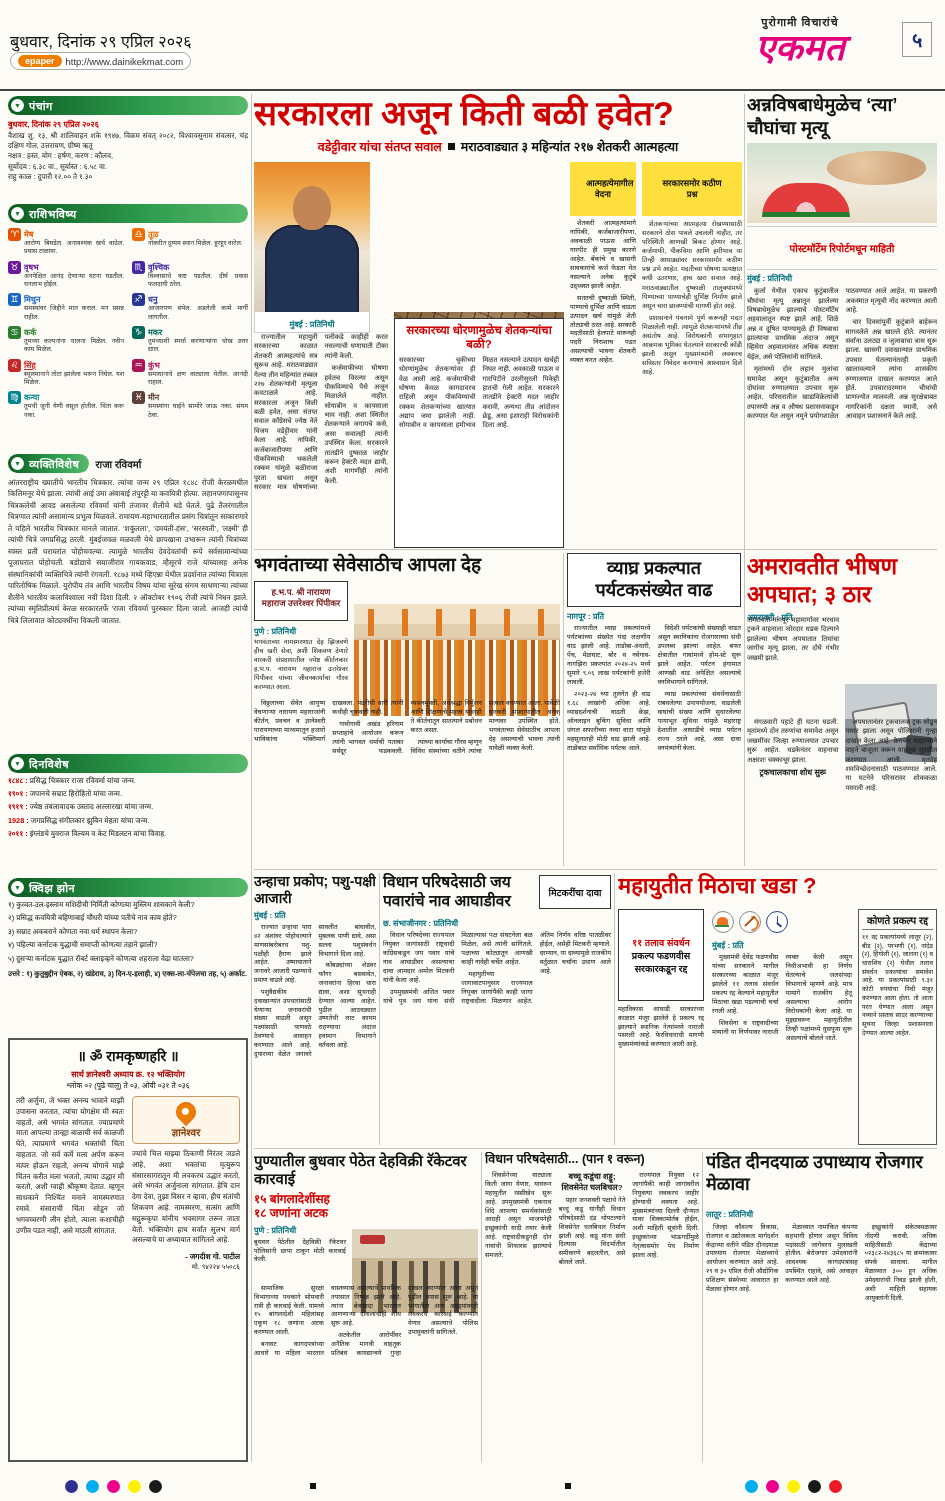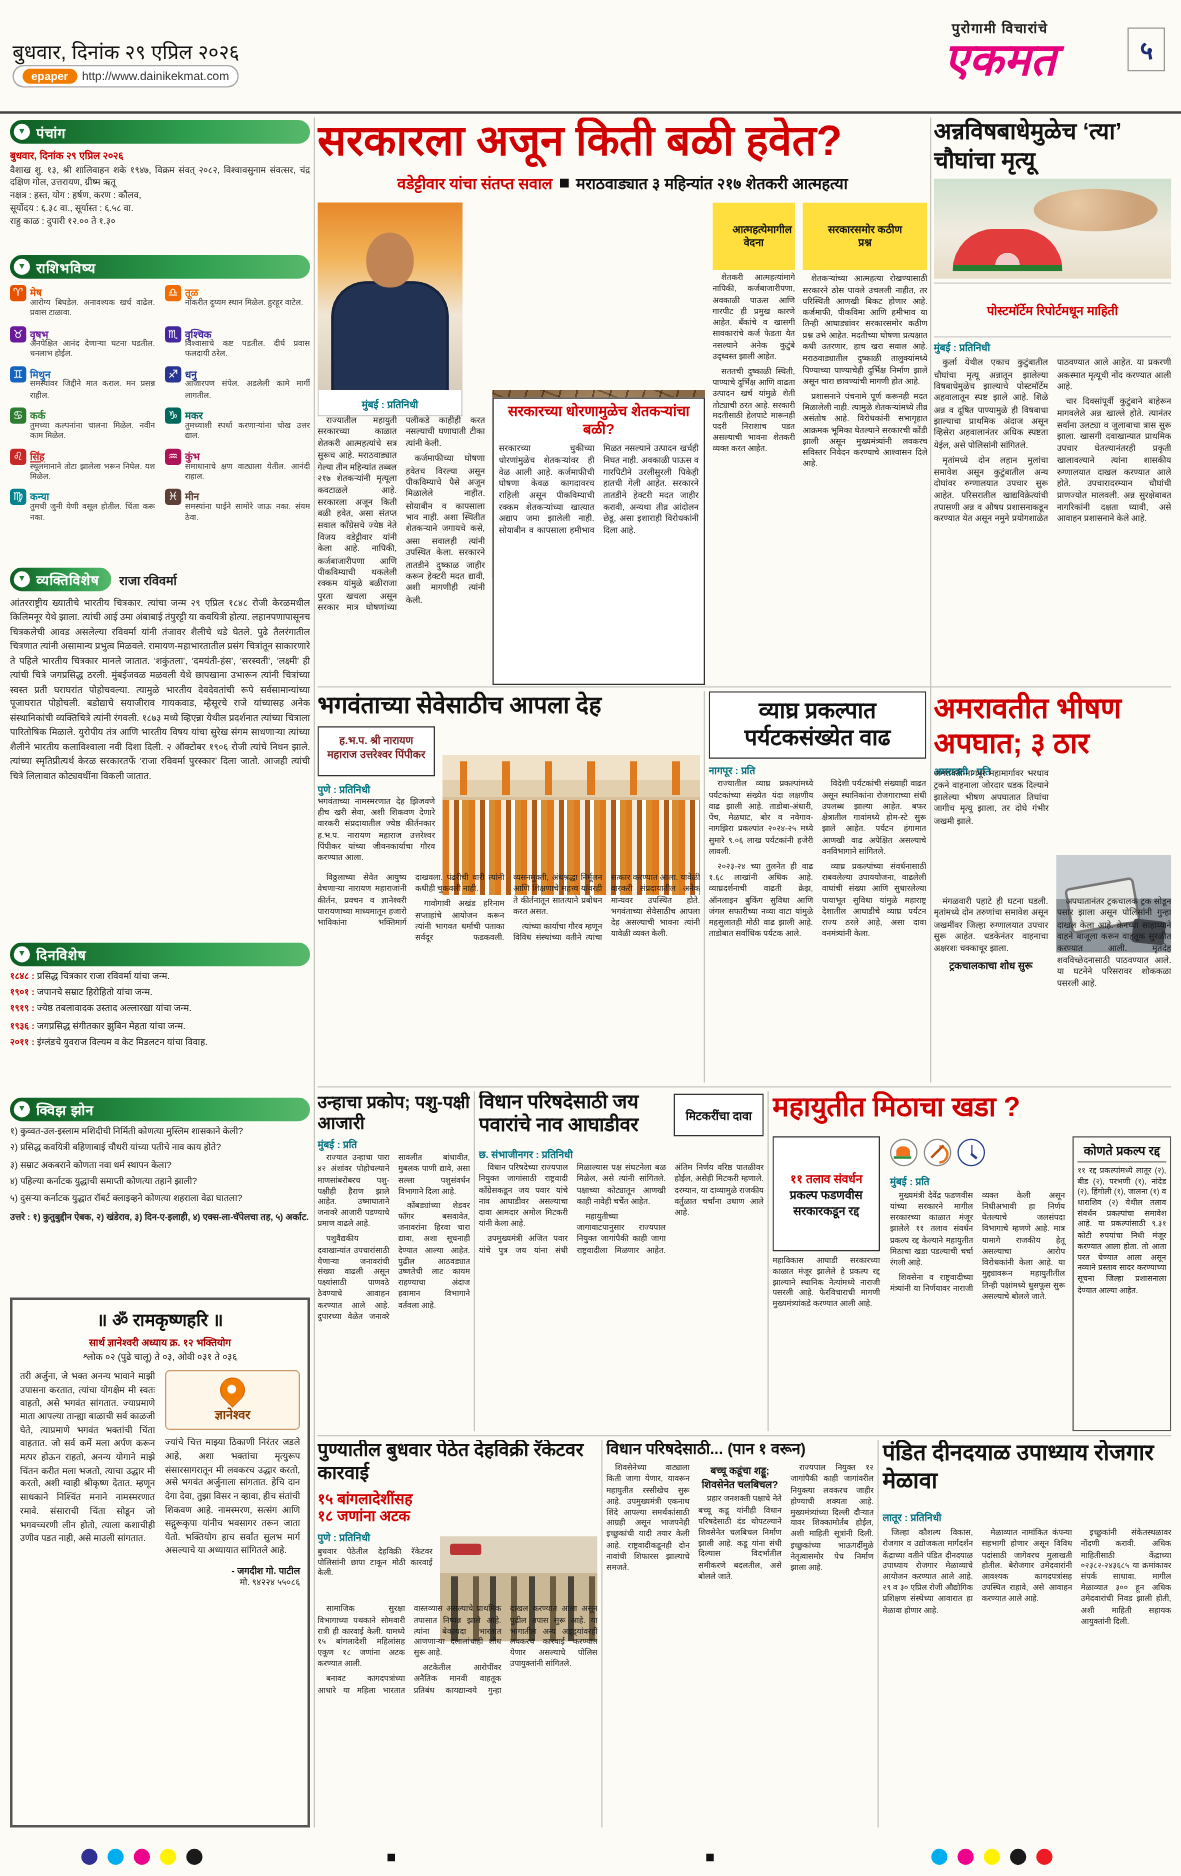--- a/index.html
+++ b/index.html
@@ -252,21 +252,21 @@
   </div>
 
   <div class="abs" style="left:8px;top:754px;width:240px;height:120px;overflow:hidden">
     <div class="ghead">
       <span class="gh-icon">▼</span>
       <span class="gh-title">दिनविशेष</span>
     </div>
     <div class="dv-item"><span class="dv-y">१८४८ :</span> <span>प्रसिद्ध चित्रकार राजा रविवर्मा यांचा जन्म.</span></div>
     <div class="dv-item"><span class="dv-y">१९०१ :</span> <span>जपानचे सम्राट हिरोहितो यांचा जन्म.</span></div>
     <div class="dv-item"><span class="dv-y">१९१९ :</span> <span>ज्येष्ठ तबलावादक उस्ताद अल्लारखा यांचा जन्म.</span></div>
-    <div class="dv-item"><span class="dv-y">१९३६ :</span> <span>जगप्रसिद्ध संगीतकार झुबिन मेहता यांचा जन्म.</span></div>
+    <div class="dv-item"><span class="dv-y">1928 :</span> <span>जगप्रसिद्ध संगीतकार झुबिन मेहता यांचा जन्म.</span></div>
     <div class="dv-item"><span class="dv-y">२०११ :</span> <span>इंग्लंडचे युवराज विल्यम व केट मिडलटन यांचा विवाह.</span></div>
   </div>
 
   <div class="abs" style="left:8px;top:878px;width:240px;height:156px;overflow:hidden">
     <div class="ghead">
       <span class="gh-icon">▼</span>
       <span class="gh-title">क्विझ झोन</span>
     </div>
     <div class="qz-q">१) कुव्वत-उल-इस्लाम मशिदीची निर्मिती कोणत्या मुस्लिम शासकाने केली?</div>
     <div class="qz-q">२) प्रसिद्ध कवयित्री बहिणाबाई चौधरी यांच्या पतीचे नाव काय होते?</div>

